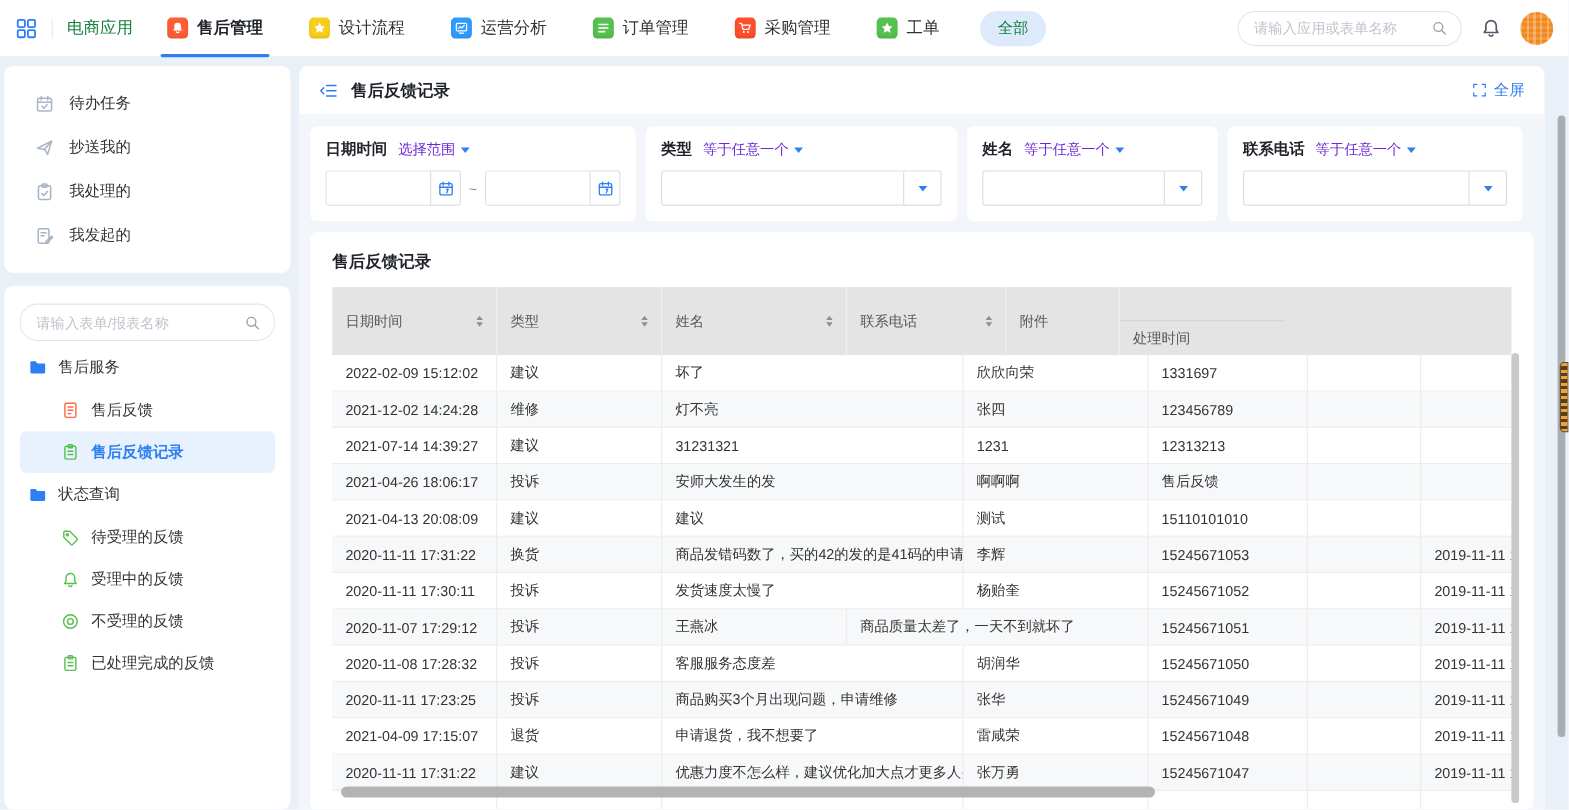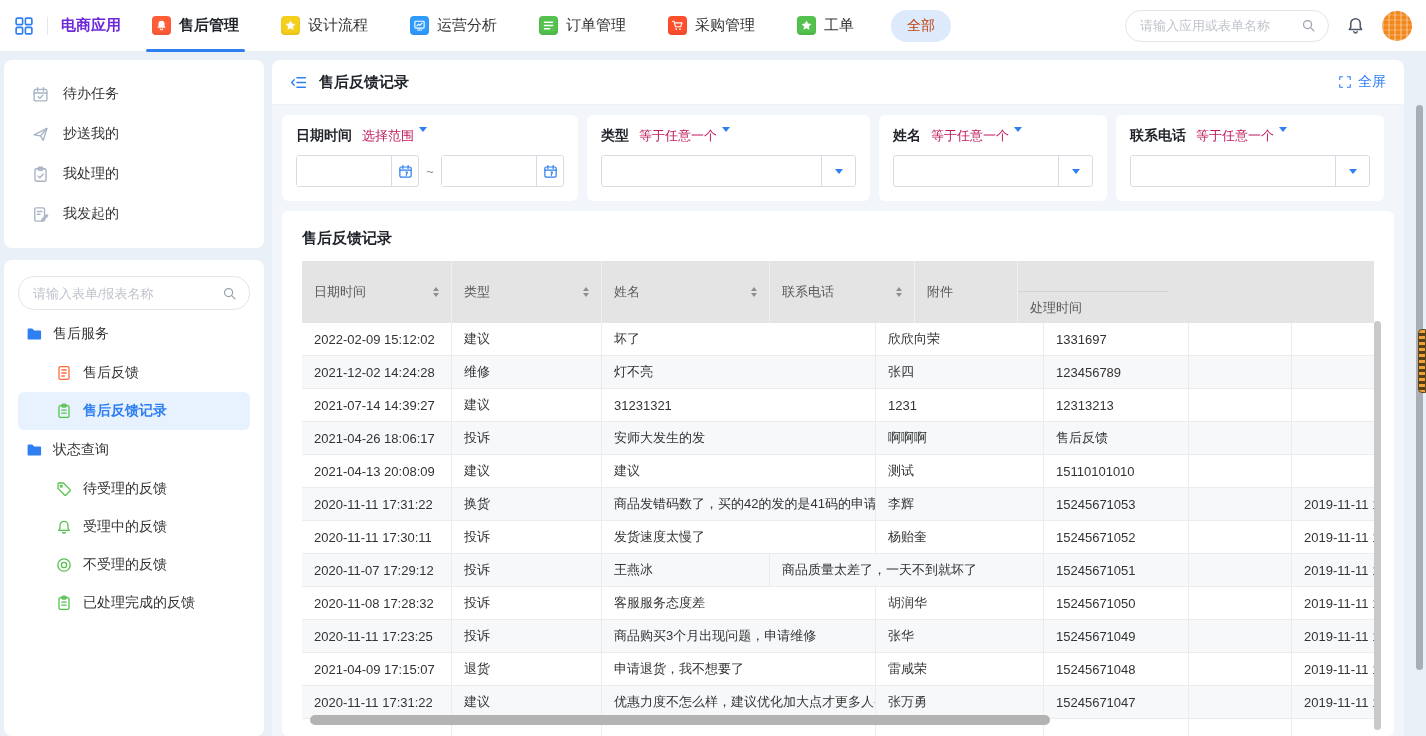--- a/index.html
+++ b/index.html
@@ -12,28 +12,28 @@
   .icn{display:inline-flex;align-items:center;justify-content:center;flex:none}
   .icn svg{display:block}
 
   
   .nav{position:absolute;top:0;left:0;right:0;height:52px;background:#fff;
     display:flex;align-items:center;padding:0 14px 0 14px;box-sizing:border-box;
     border-bottom:1px solid #e9eef5;z-index:6}
   .nav-left{display:flex;align-items:center;flex:1;min-width:0}
   .apps-btn{color:#2e7ff2;cursor:pointer}
   .nav-divider{width:1px;height:18px;background:#e4e8ee;margin:0 13px}
-  .home-link{color:#6d28d9;font-weight:bold;font-size:15px;margin-right:10px;cursor:pointer;white-space:nowrap}
+  .home-link{color:#15803d;font-weight:normal;font-size:15px;margin-right:10px;cursor:pointer;white-space:nowrap}
   .nav-tabs{display:flex;align-items:flex-start}
   .nav-tab{position:relative;display:flex;align-items:center;gap:8px;height:52px;
     margin:0 21px;cursor:pointer;font-size:15px;color:#333;white-space:nowrap}
   .nav-tab.active::after{content:'';position:absolute;left:-6px;right:-6px;bottom:0;height:3px;background:#2e7ff2;border-radius:2px}
   .nav-tab.active .nav-tab-label{font-weight:bold;color:#1f2329}
   .badge{width:19px;height:19px;border-radius:4px;display:flex;align-items:center;justify-content:center;box-shadow:inset 0 -2px 3px rgba(0,0,0,.08)}
-  .all-pill{background:#dceafc;color:#c2410c;font-size:14px;padding:7px 16px;border-radius:16px;margin-left:16px;cursor:pointer;white-space:nowrap}
+  .all-pill{background:#dceafc;color:#15803d;font-size:14px;padding:7px 16px;border-radius:16px;margin-left:16px;cursor:pointer;white-space:nowrap}
   .nav-right{display:flex;align-items:center;gap:17px;margin-left:12px}
   .nav-search{width:204px;height:32px;border:1px solid #e2e5ea;border-radius:16px;
     display:flex;align-items:center;padding:0 12px;box-sizing:border-box;background:#fff}
   .nav-search input{border:none;outline:none;flex:1;min-width:0;font-size:13px;color:#333;background:transparent}
   .nav-search input::placeholder{color:#c0c4cc}
   .nav-search .icn{color:#9aa1ab}
   .bell-btn{color:#4e5969;cursor:pointer}
   .avatar{width:30px;height:30px;border-radius:50%;cursor:pointer;
     background:#f2871c;
     background-image:repeating-linear-gradient(90deg,rgba(255,255,255,.28) 0 2px,rgba(0,0,0,0) 2px 6px),
@@ -63,21 +63,21 @@
   .titlebar{height:44px;flex:none;display:flex;align-items:center;padding:0 18px;border-bottom:1px solid #f0f1f3}
   .fold-btn{color:#2e7ff2;margin-right:12px;cursor:pointer}
   .page-title{font-size:15px;font-weight:bold;color:#1f2329}
   .fullscreen-btn{margin-left:auto;color:#2e7ff2;font-size:14px;display:flex;gap:6px;align-items:center;cursor:pointer}
 
   .content{flex:1;background:#f2f5f9;padding:10px 10px 0;display:flex;flex-direction:column;min-height:0}
   .filters{display:flex;gap:9px;flex:none}
   .fcard{background:#fff;border-radius:6px;padding:11px 14px 14px;box-sizing:border-box;flex:none}
   .fcard-head{display:flex;align-items:center;gap:10px;margin-bottom:9px;height:20px}
   .f-label{font-size:14px;font-weight:bold;color:#1f2329}
-  .f-op{font-size:13px;color:#be185d;display:flex;align-items:flex-start;gap:5px;cursor:pointer}
+  .f-op{font-size:13px;color:#6d28d9;display:flex;align-items:center;gap:5px;cursor:pointer}
   .caret{width:0;height:0;border-left:4px solid transparent;border-right:4px solid transparent;border-top:5px solid #2e7ff2}
   .f-row{display:flex;align-items:center;gap:7px}
   .date-input{flex:1;height:32px;border:1px solid #d9dde3;border-radius:3px;display:flex;align-items:stretch;
     box-sizing:border-box;background:#fff;min-width:0}
   .date-input input{flex:1;min-width:0;border:none;outline:none;padding:0 8px;font-size:13px}
   .cal-btn{width:26px;border-left:1px solid #d9dde3;display:flex;align-items:center;justify-content:center;
     color:#2e7ff2;cursor:pointer}
   .tilde{color:#888;font-size:13px}
   .select-box{flex:1;height:32px;border:1px solid #d9dde3;border-radius:3px;display:flex;align-items:stretch;
     box-sizing:border-box;background:#fff;cursor:pointer}

